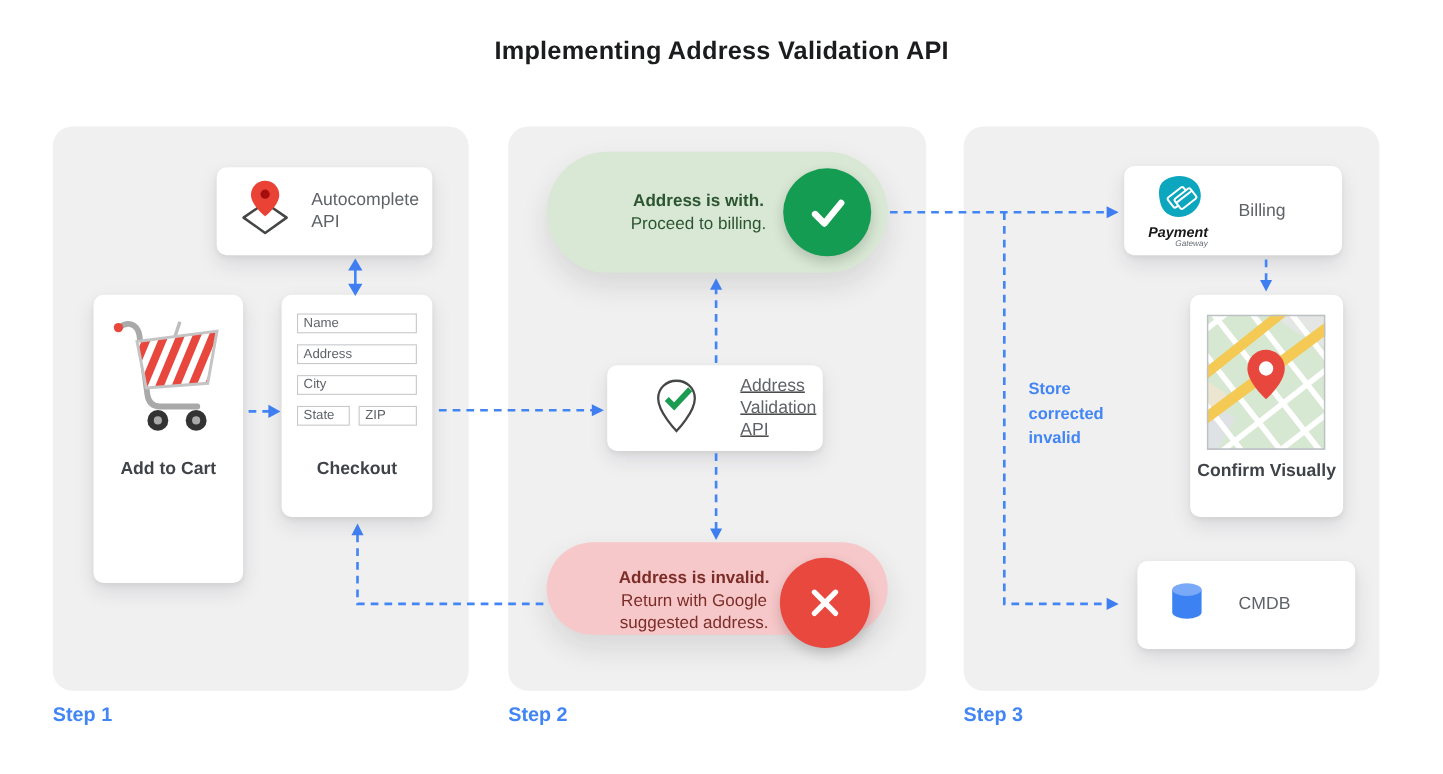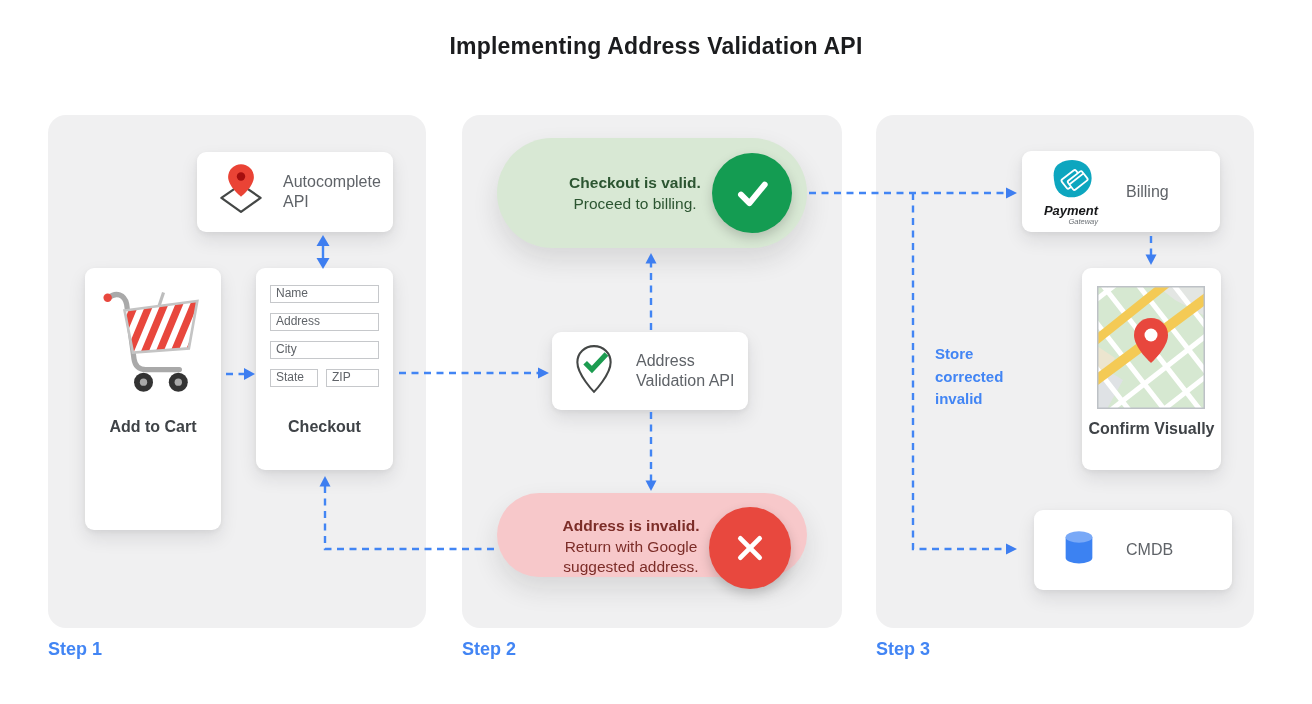--- a/index.html
+++ b/index.html
@@ -43,21 +43,21 @@
   .pill-valid   { top:23px;  height:110px; background:#d8e8d4; }
   .pill-invalid { top:378px; height:84px; background:#f7c8ca; }
   .pill-text { position:absolute; text-align:center; font-size:15.5px; line-height:1.33; }
   .pill-valid .pill-text   { left:52px; top:35px; width:172px; color:#2c5531; }
   .pill-invalid .pill-text { left:40px; top:23px; width:188px; color:#7c2d28; }
   .pill-title { font-weight:bold; }
   .badge { position:absolute; border-radius:50%; display:flex; align-items:center; justify-content:center;
            box-shadow:0 5px 12px rgba(0,0,0,.18); }
   .badge-valid   { left:215px; top:15px; width:80px; height:80px; background:#149c52; }
   .badge-invalid { left:212px; top:14px; width:82px; height:82px; background:#e8483e; }
-  .avapi-card { left:90px; top:217px; width:196px; height:78px; padding-left:16px; gap:16px; }
+  .avapi-card { left:90px; top:217px; width:196px; height:78px; padding-left:37px; gap:32px;text-decoration:underline; }
 
   
   .billing-card { left:146px; top:36px; width:198px; height:81px; padding-left:16px; gap:22px; }
   .pg-logo { display:flex; flex-direction:column; align-items:center; width:66px; }
   .pg-payment { font-size:13px; font-weight:bold; font-style:italic; color:#17181a; margin-top:-3px; }
   .pg-gateway { font-size:7.5px; font-style:italic; color:#6a6f74; margin-top:-1px; align-self:flex-end; margin-right:6px; }
   .confirm-card { left:206px; top:153px; width:139px; height:202px; }
   .map-wrap { position:absolute; left:15px; top:18px; width:108px; height:123px; }
   .confirm-card .dark-label { position:absolute; left:0; right:0; top:152px; }
   .cmdb-card { left:146px; top:395px; width:198px; height:80px; padding-left:22px; gap:24px;margin-left:12px; }
@@ -129,21 +129,21 @@
         </div>
       </div>
       <div class="dark-label">Checkout</div>
     </div>
   </div>
 
   <div class="panel panel-2">
 
     <div class="pill pill-valid">
       <div class="pill-text">
-        <div class="pill-title">Checkout is valid.</div>
+        <div class="pill-title">Address is with.</div>
         <div>Proceed to billing.</div>
       </div>
       <div class="badge badge-valid">
         <svg width="44" height="44" viewBox="0 0 52 52">
           <path d="M13,28 L23,38 L41,16" fill="none" stroke="#ffffff" stroke-width="7" stroke-linecap="round" stroke-linejoin="round"></path>
         </svg>
       </div>
     </div>
 
     <div class="card hcard avapi-card">

